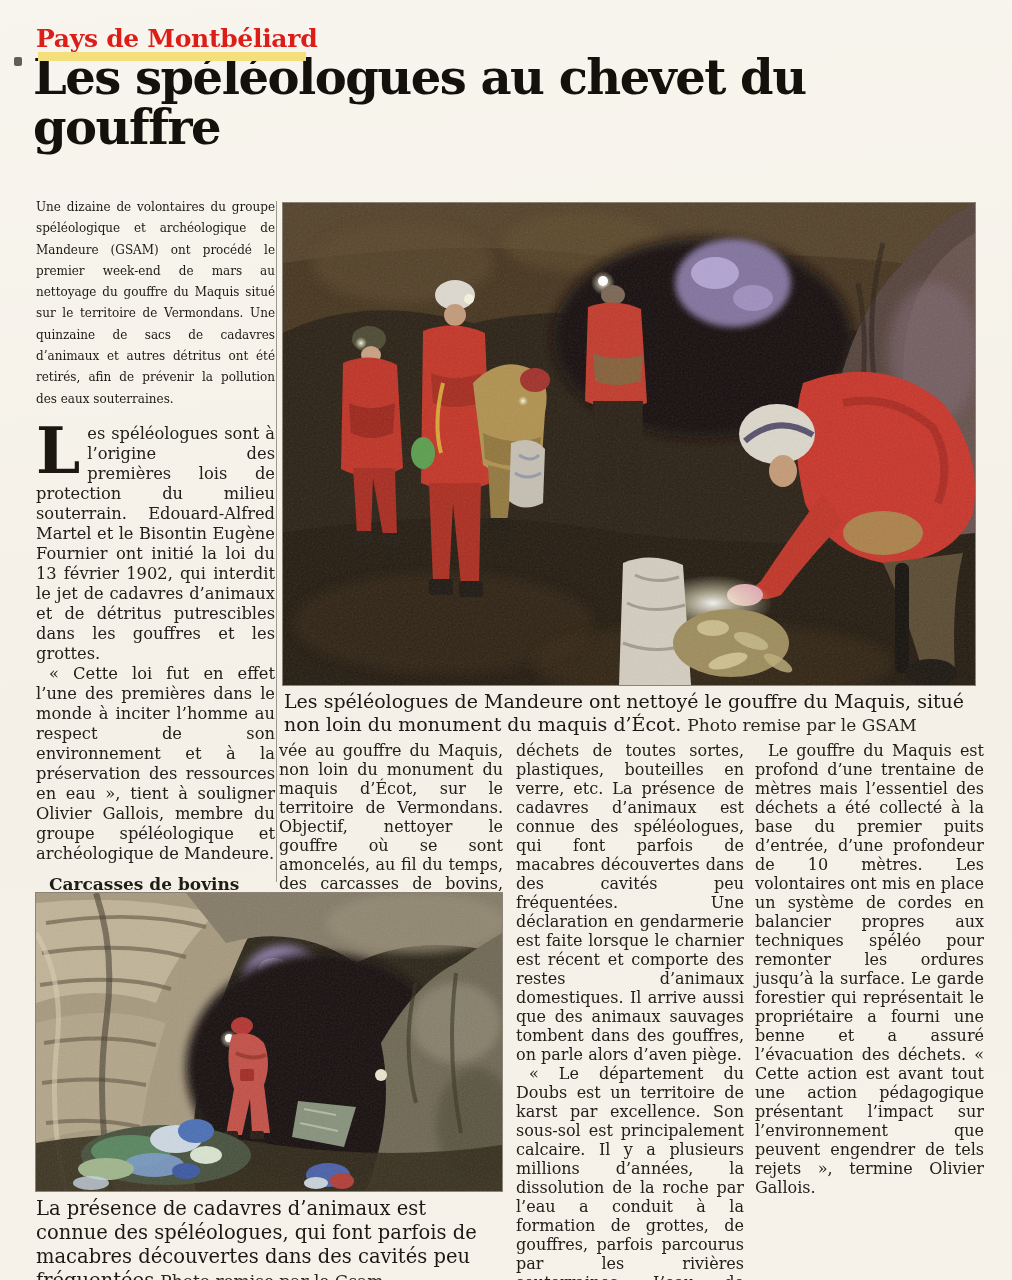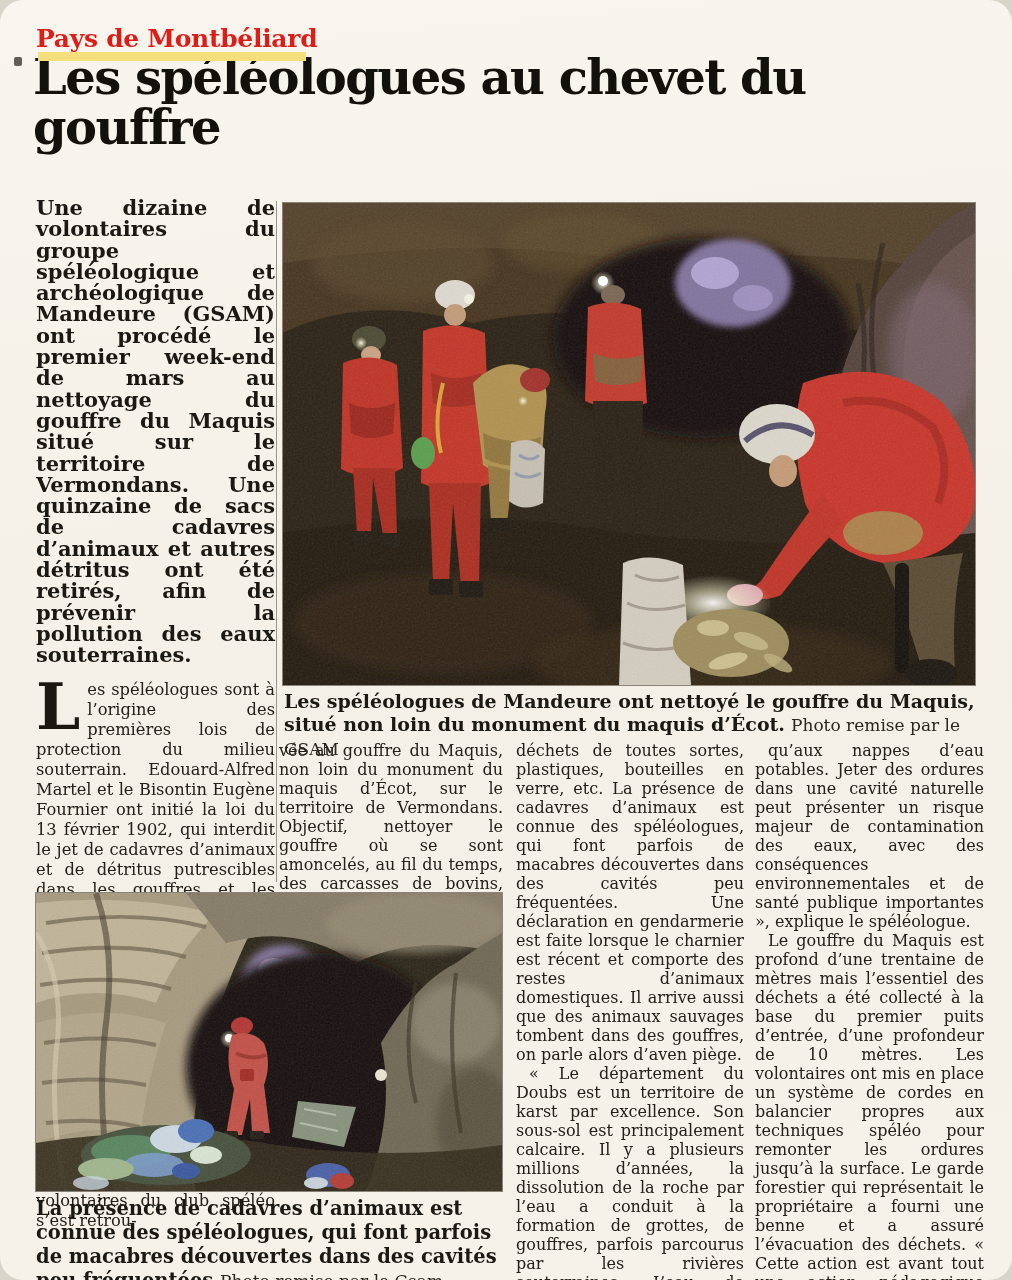--- a/index.html
+++ b/index.html
@@ -2,50 +2,49 @@
 <html lang="fr"><head>
 <meta charset="utf-8">
 <style>
   html,body{margin:0;padding:0;background:#d8d4ca;}
   .page{
     position:relative;width:1012px;height:1280px;margin:0 auto;
     background:linear-gradient(175deg,#f8f5ee 0%,#f4f0e7 55%,#f6f2ea 100%);
     overflow:hidden;
     font-family:"DejaVu Serif","Liberation Serif",serif;
     color:#201d17;
-    border-radius:23px;
   }
   
   .kicker-wrap{position:absolute;left:36px;top:24px;}
   .kicker{position:relative;z-index:2;font-size:25px;font-weight:bold;color:#dd1e18;letter-spacing:-0.3px;}
   .kicker-underline{position:absolute;left:2px;top:28px;width:268px;height:9px;background:#f5df7d;z-index:1;}
   
   .headline{
     position:absolute;left:33px;top:52px;width:952px;margin:0;
     font-size:48px;line-height:50px;font-weight:bold;color:#13110b;letter-spacing:-1.5px;
   }
   
   .col{position:absolute;text-align:justify;}
   .col p{margin:0;}
   .col1{left:36px;top:197px;width:239px;}
-  .intro{font-size:21px;line-height:21.3px;font-weight:bold;color:#1b1914;margin:0 0 14px 0 !important;}
+  .intro{font-size:12px;line-height:21.3px;font-weight:normal;color:#1b1914;margin:0 0 14px 0 !important;}
   .body{font-size:16.3px;line-height:20px;color:#23201a;}
   .cols-bottom .body, .col2 .body,.col3 .body,.col4 .body{font-size:16px;line-height:19px;}
   .indent{text-indent:13px;}
   .dropcap{float:left;font-size:63px;line-height:50px;padding:2px 7px 0 0;font-weight:bold;color:#1b1812;}
   .subhead{margin:10px 0 1px 0;font-size:17px;font-weight:bold;text-indent:13px;text-align:left;}
   .vrule{position:absolute;left:276px;top:201px;width:1px;height:681px;background:#9b968c;}
   
   .photo{position:absolute;box-shadow:0 0 0 1px #8a8478;}
   .photo-top{left:283px;top:203px;width:692px;height:482px;}
   .photo-bottom{left:36px;top:893px;width:466px;height:298px;}
   .photo svg{display:block;width:100%;height:100%;}
   
   .caption{position:absolute;margin:0;text-align:left;font-size:19px;line-height:23px;color:#1b1914;}
-  .caption strong{font-weight:bold;}
+  .caption strong{font-weight:normal;}
   .caption .credit{font-weight:normal;font-size:17px;color:#2a271f;}
   .caption-top{left:284px;top:690px;width:700px;}
   .caption-bottom{left:36px;top:1197px;width:462px;font-size:19.5px;line-height:24px;}
   .col2{left:279px;top:741px;width:224px;}
   .col3{left:516px;top:741px;width:228px;}
   .col4{left:755px;top:741px;width:229px;}
   .col3 .indent,.col4 .indent{text-indent:13px;}
   
   .smudge{position:absolute;left:14px;top:57px;width:8px;height:9px;background:#3c3a33;border-radius:2px;opacity:.8;}
 </style>
@@ -193,21 +192,20 @@
   <div class="col col2">
     <p class="body">vée au gouffre du Maquis, non loin du monument du maquis d’Écot, sur le territoire de Vermondans. Objectif, nettoyer le gouffre où se sont amoncelés, au fil du temps, des carcasses de bovins, de chiens et d’autres</p>
   </div>
 
   <div class="col col3">
     <p class="body">déchets de toutes sortes, plastiques, bouteilles en verre, etc. La présence de cadavres d’animaux est connue des spéléologues, qui font parfois de macabres découvertes dans des cavités peu fréquentées. Une déclaration en gendarmerie est faite lorsque le charnier est récent et comporte des restes d’animaux domestiques. Il arrive aussi que des animaux sauvages tombent dans des gouffres, on parle alors d’aven piège.</p>
     <p class="body indent">« Le département du Doubs est un territoire de karst par excellence. Son sous-sol est principalement calcaire. Il y a plusieurs millions d’années, la dissolution de la roche par l’eau a conduit à la formation de grottes, de gouffres, parfois parcourus par les rivières souterraines. L’eau de surface percole toujours lentement dans les fissures, passe au travers des gouffres et s’insinue jus-</p>
   </div>
 
   <div class="col col4">
-    <p class="body indent">qu’aux nappes d’eau potables. Jeter des ordures dans une cavité naturelle peut présenter un risque majeur de contamination des eaux, avec des conséquences environnementales et de santé publique importantes », explique le spéléologue.</p>
     <p class="body indent">Le gouffre du Maquis est profond d’une trentaine de mètres mais l’essentiel des déchets a été collecté à la base du premier puits d’entrée, d’une profondeur de 10 mètres. Les volontaires ont mis en place un système de cordes en balancier propres aux techniques spéléo pour remonter les ordures jusqu’à la surface. Le garde forestier qui représentait le propriétaire a fourni une benne et a assuré l’évacuation des déchets. « Cette action est avant tout une action pédagogique présentant l’impact sur l’environnement que peuvent engendrer de tels rejets », termine Olivier Gallois.</p>
 
   </div>
 
   <div class="photo photo-bottom">
     <svg viewBox="0 0 466 298" preserveAspectRatio="none">
       <defs>
         <radialGradient id="glow2" cx="50%" cy="50%" r="50%">
           <stop offset="0%" stop-color="#ffffff" stop-opacity="0.95"></stop>
           <stop offset="50%" stop-color="#efe9c8" stop-opacity="0.5"></stop>

